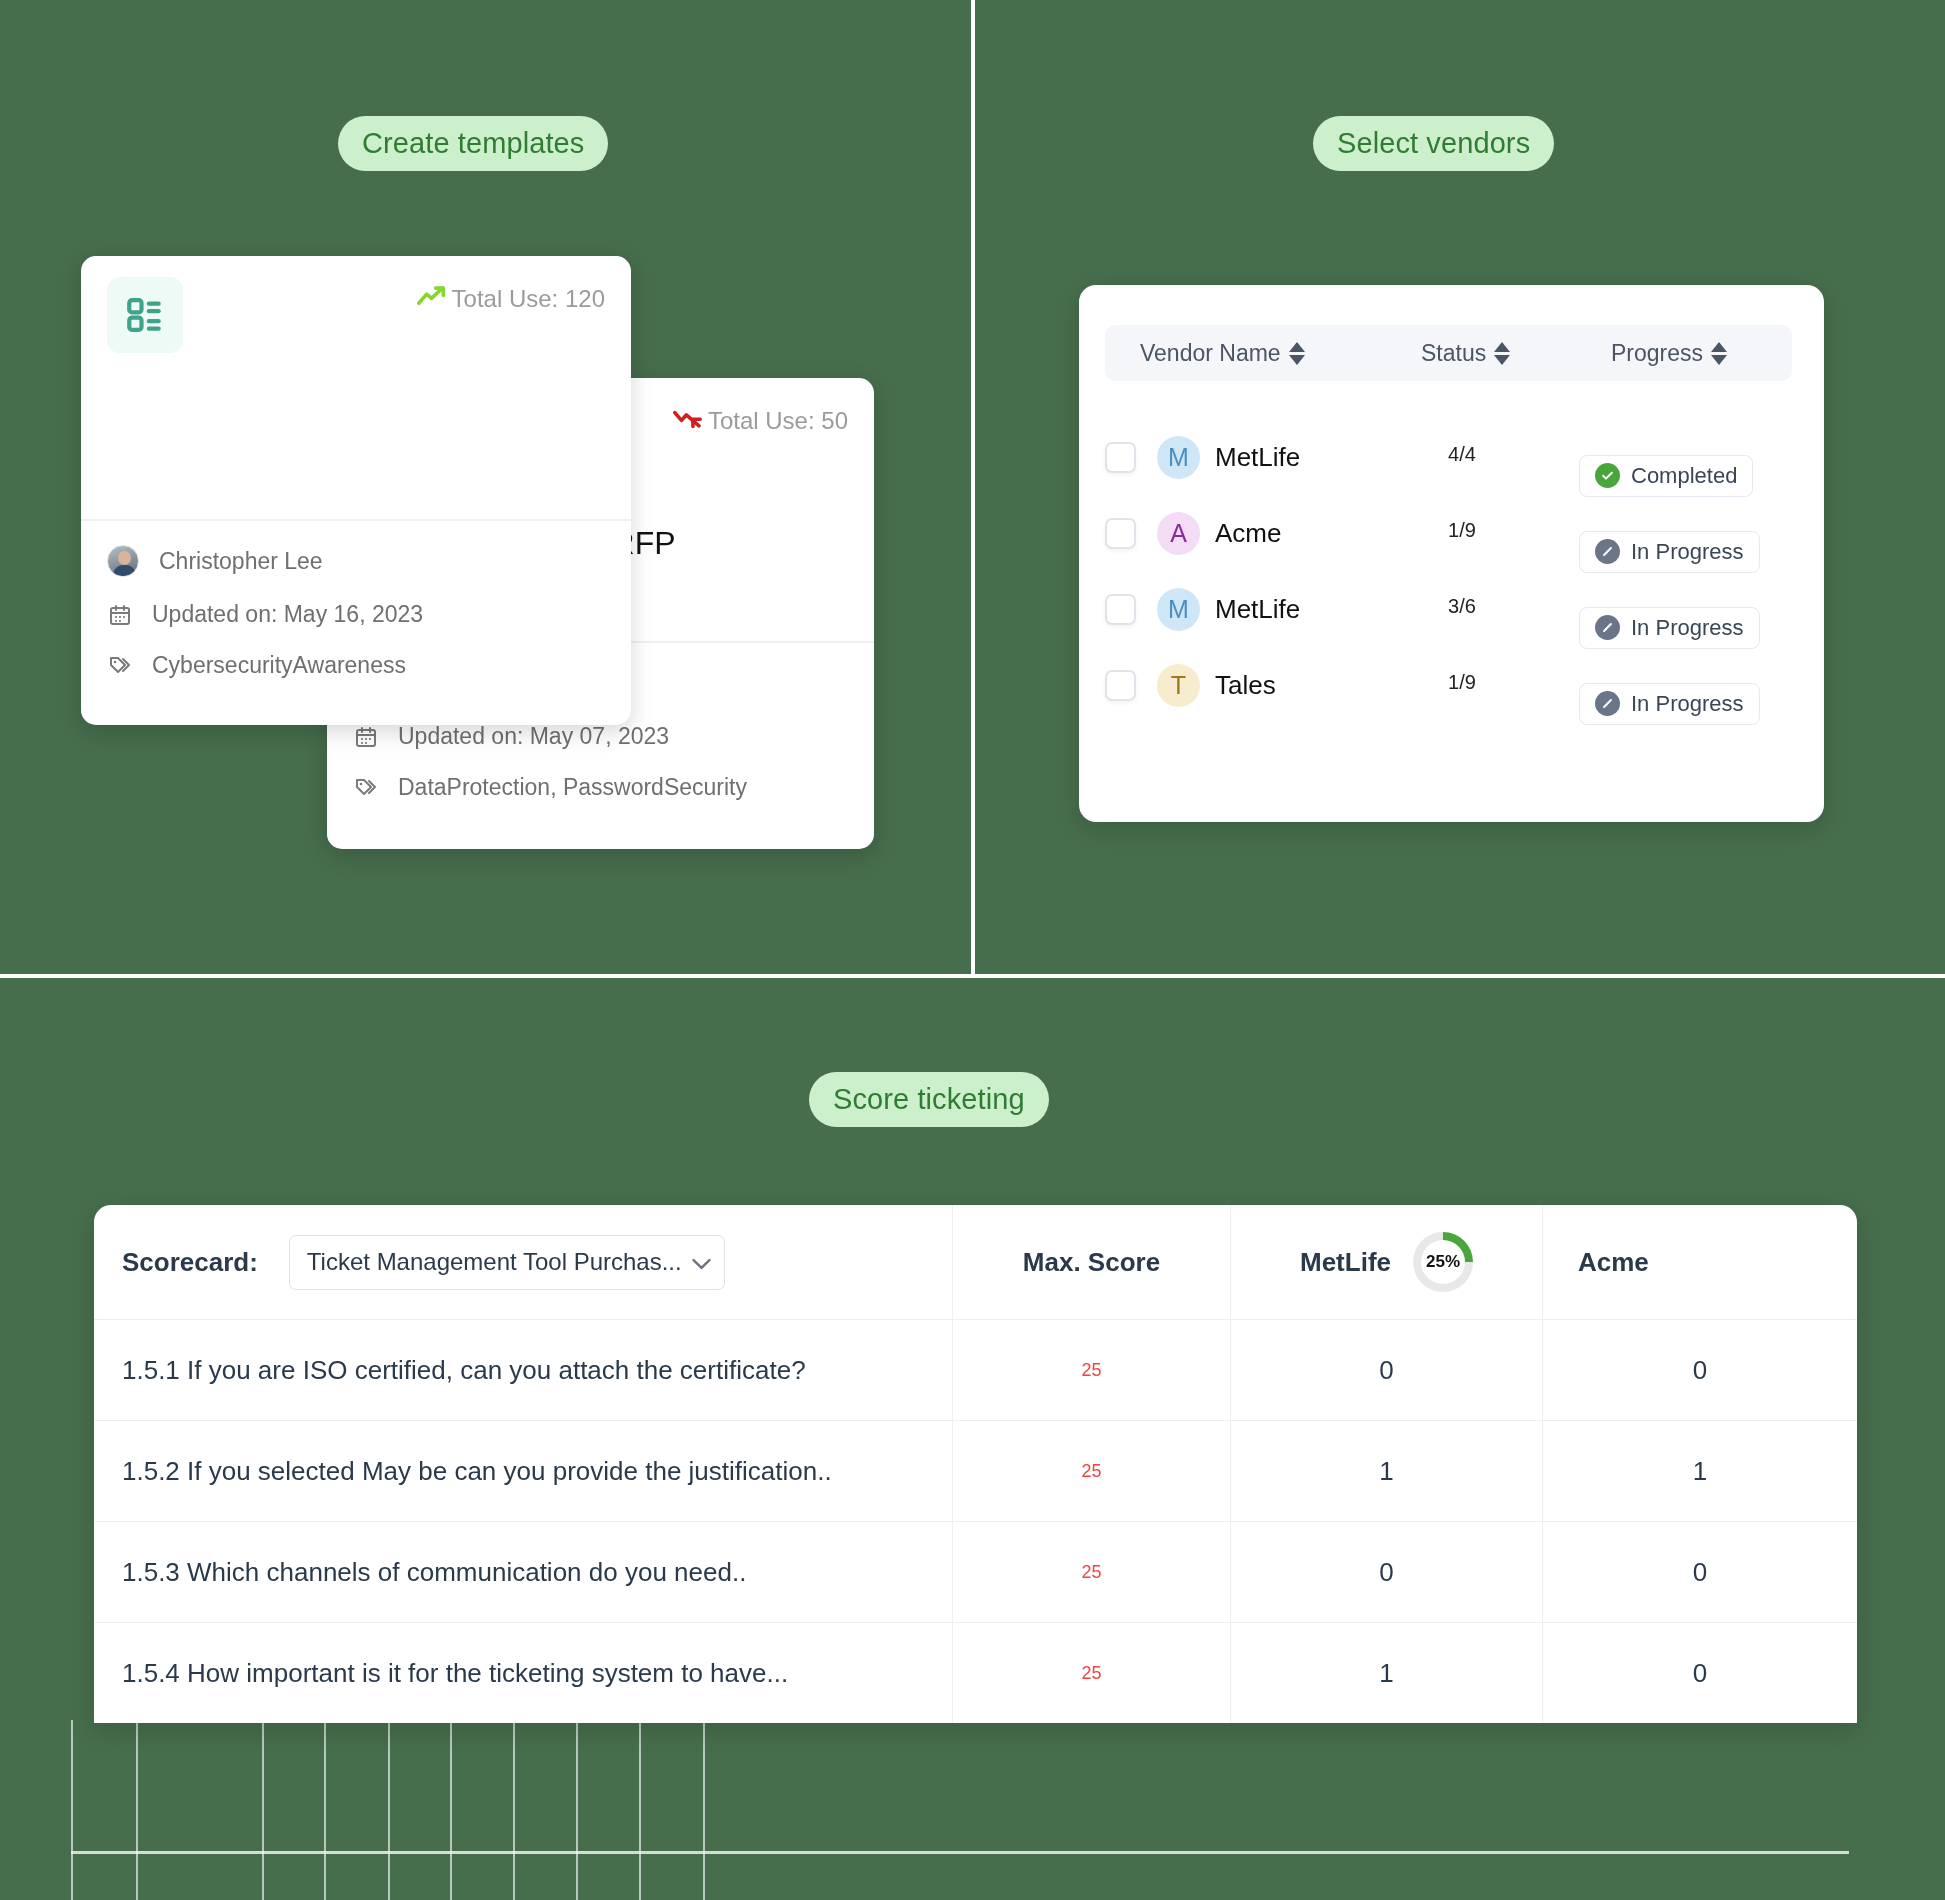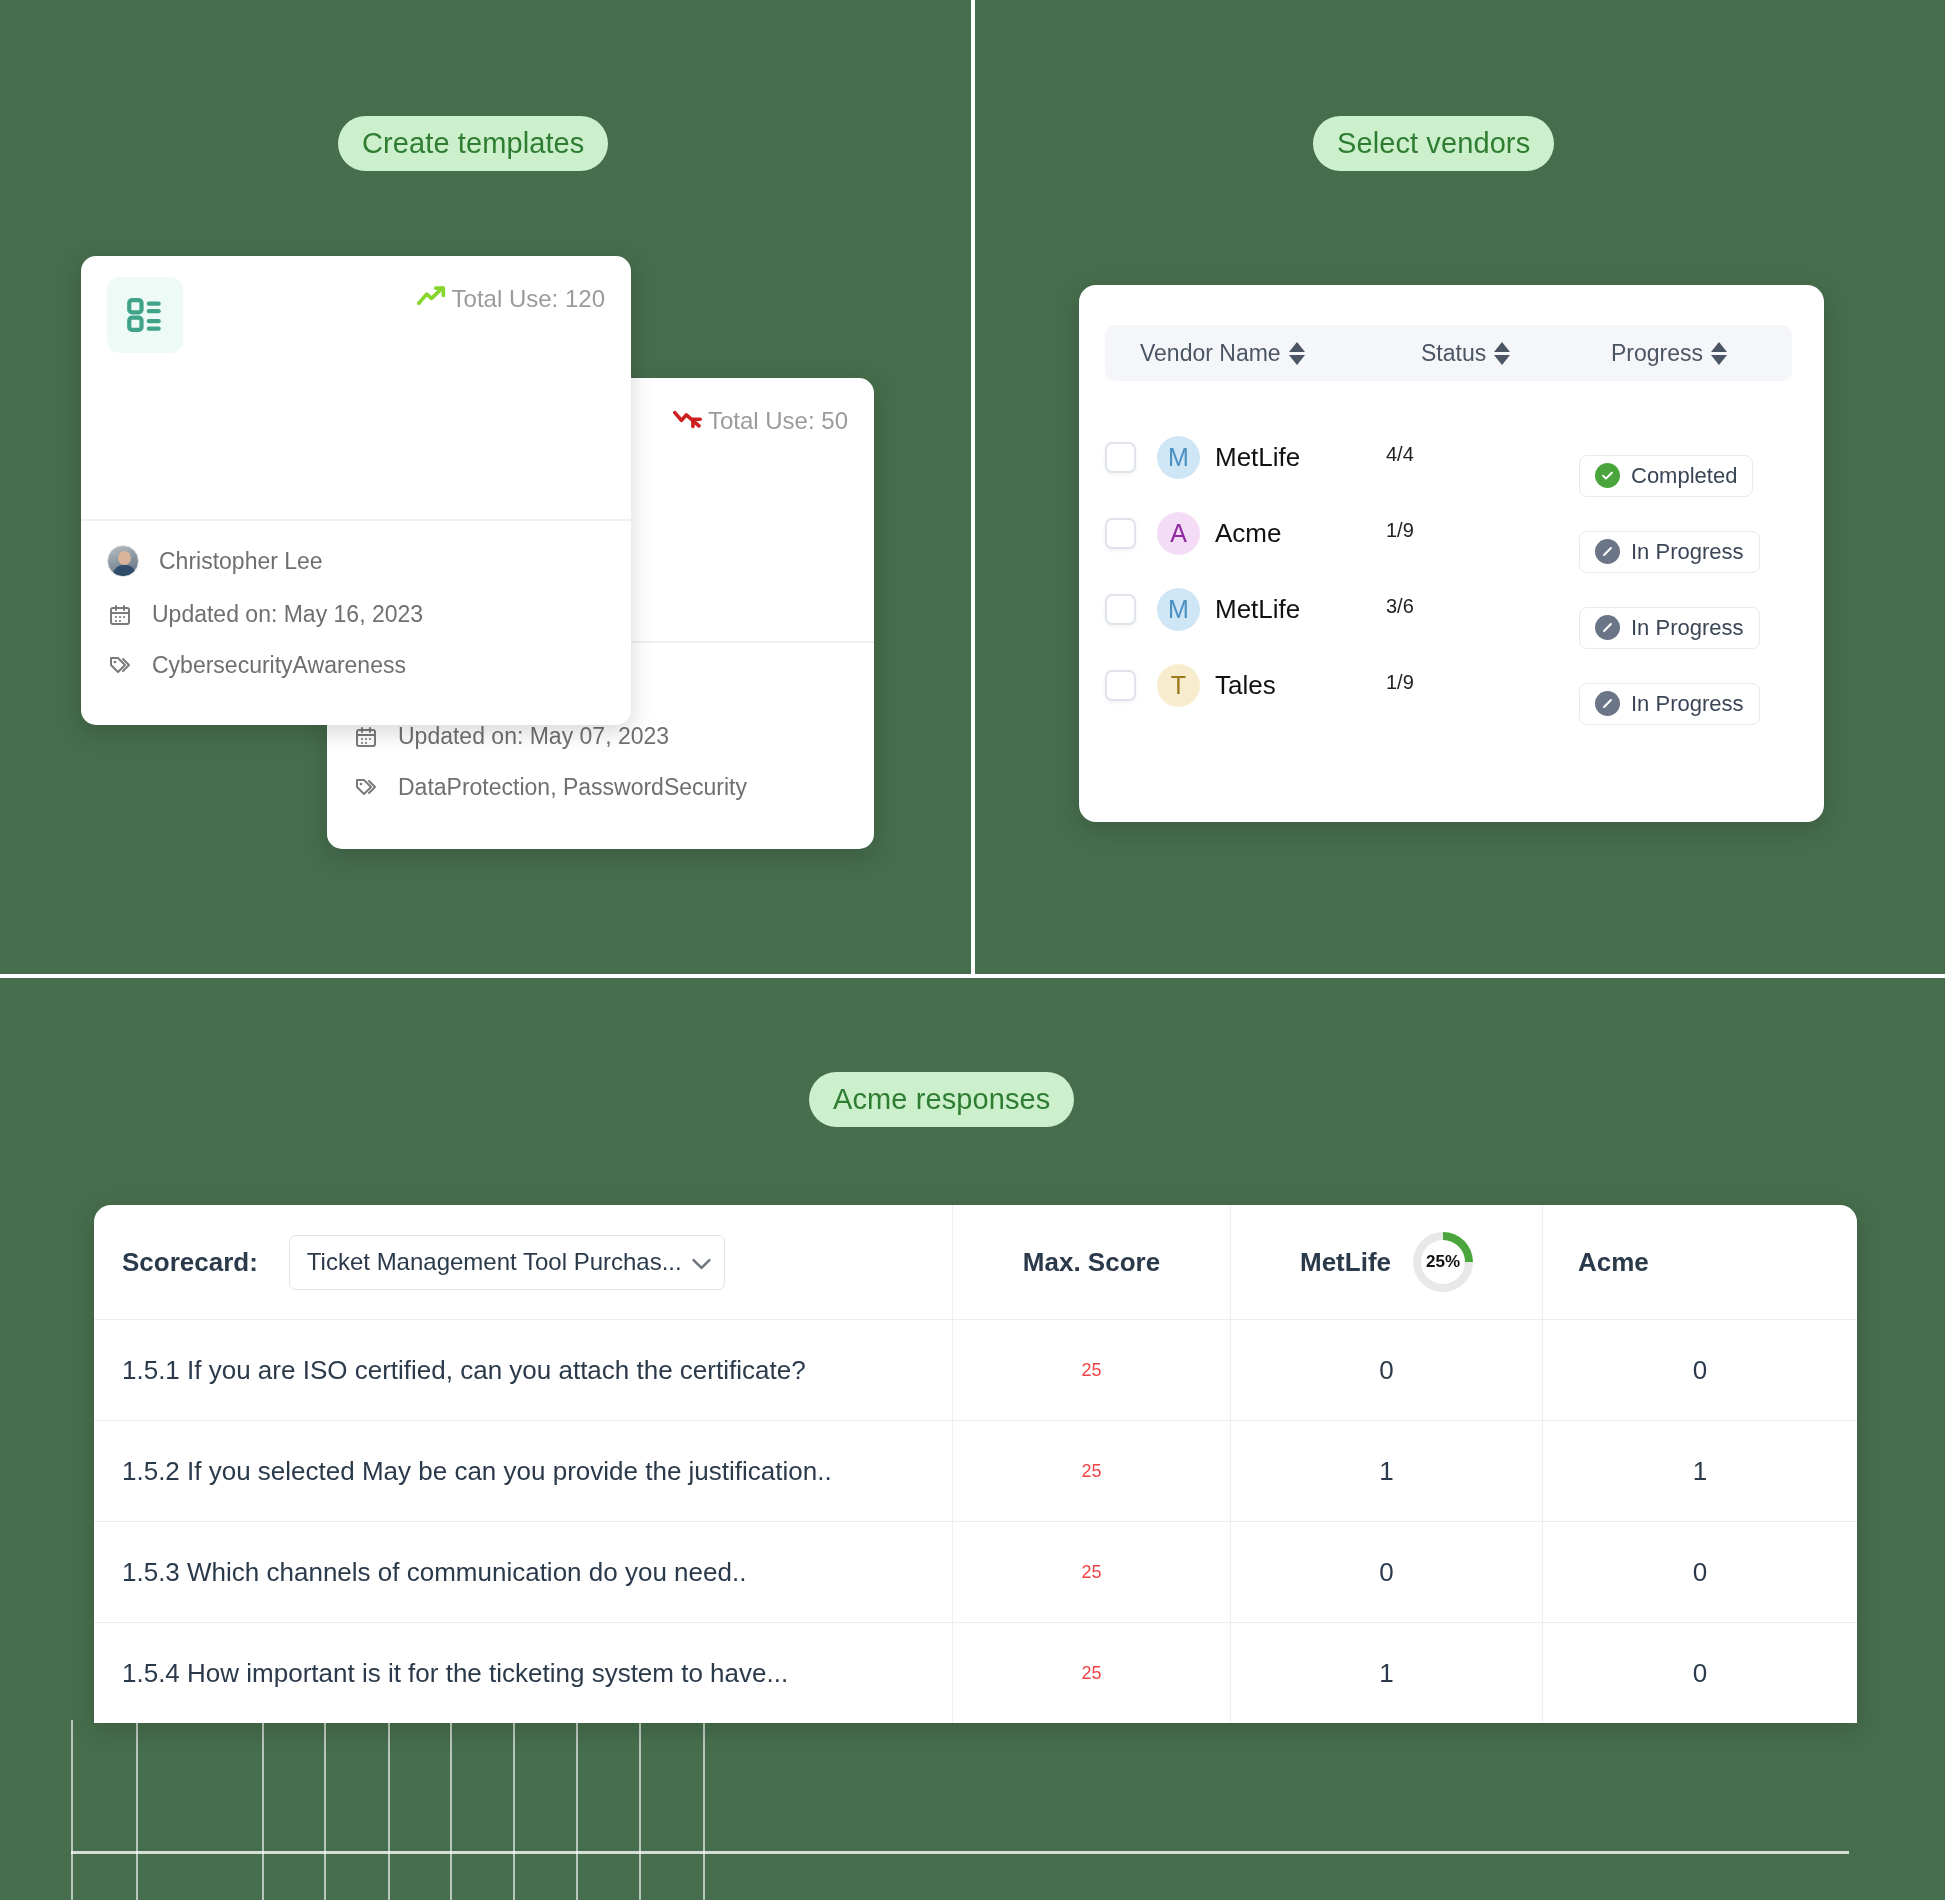--- a/index.html
+++ b/index.html
@@ -2,21 +2,21 @@
 <html style="font-size:8px"><head>
 <meta charset="utf-8">
 <style>
   * { margin:0; padding:0; box-sizing:border-box; }
   html, body {
     width:1946px; height:1901px;
     background:#466d4c;
     font-family:"Liberation Sans", sans-serif;
     overflow:hidden;
   }
-  #stage { position:relative; width:1946px; height:1901px; background:#466d4c; overflow:hidden; }
+  #stage { position:relative; width:1946px; height:1901px; background:#466d4c; overflow:hidden;text-align:center; }
 
   
   .grid-layer { position:absolute; left:0; top:1720px; width:1946px; height:181px; overflow:hidden; }
   .grid-v { position:absolute; top:0; width:2px; height:181px; background:rgba(255,255,255,.62); }
   .grid-h { position:absolute; left:71px; top:131px; width:1778px; height:2.5px; background:rgba(255,255,255,.78); }
 
   
   .div-v { position:absolute; left:971px; top:0; width:3.5px; height:975px; background:#ffffff; }
   .div-h { position:absolute; left:0; top:974px; width:1946px; height:3.5px; background:#ffffff; }
 
@@ -152,21 +152,21 @@
   <div class="div-v"></div>
   <div class="div-h"></div>
 
   <div class="pill" id="pill-create">
     <span>Create templates</span>
   </div>
   <div class="pill" id="pill-vendors">
     <span>Select vendors</span>
   </div>
   <div class="pill" id="pill-score">
-    <span>Acme responses</span>
+    <span>Score ticketing</span>
   </div>
 
   <div class="tpl-card" id="card-back">
     <div class="tpl-top">
       <div class="tpl-use">
         <span>
           <svg width="29" height="22" viewBox="0 0 24 18">
               <path d="M1.5 4.5 L7 11 L11 6.5 L21.5 15.5" fill="none" stroke="#cf2020" stroke-width="3" stroke-linecap="round" stroke-linejoin="round"></path>
               <path d="M22.5 10 L22.5 16 L16.5 16" fill="none" stroke="#cf2020" stroke-width="3" stroke-linecap="round" stroke-linejoin="round" transform="rotate(180 19.5 13)"></path>
             </svg>

